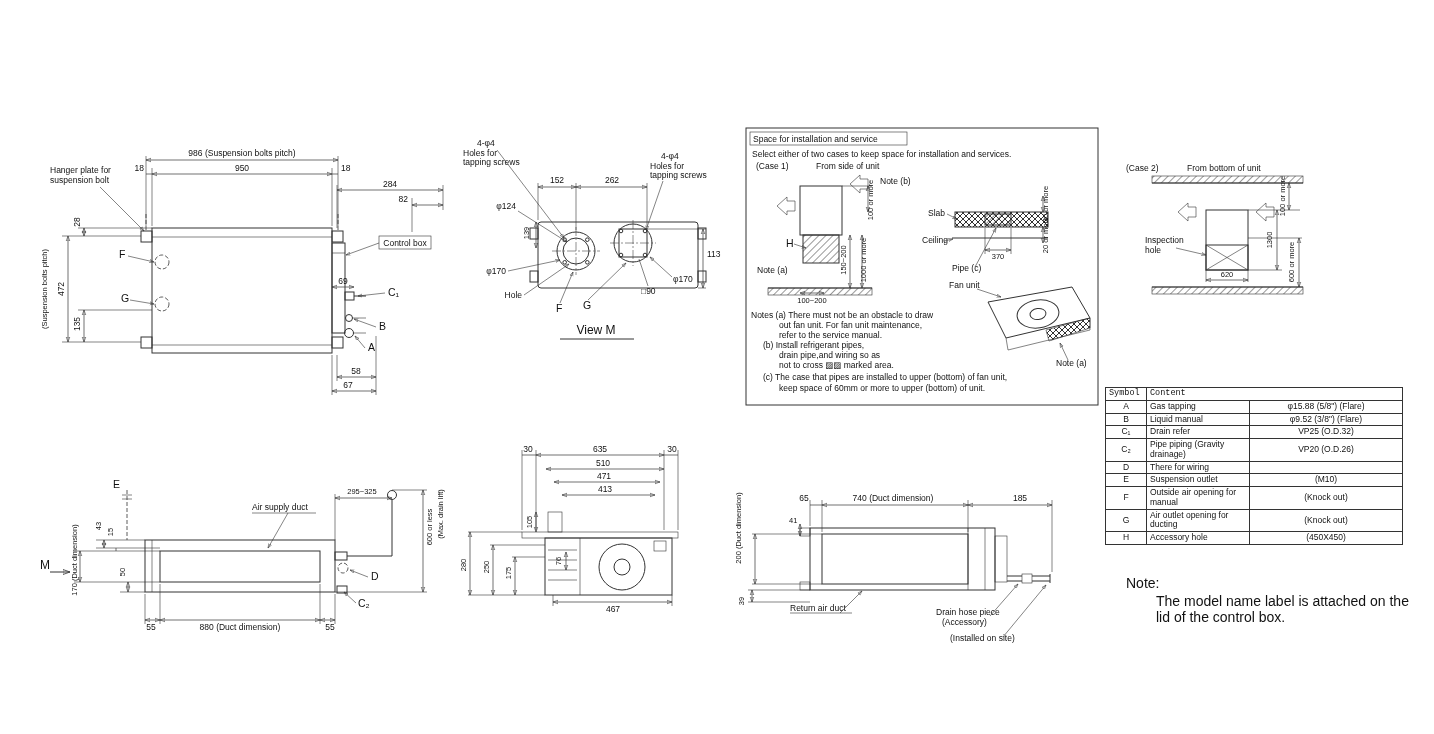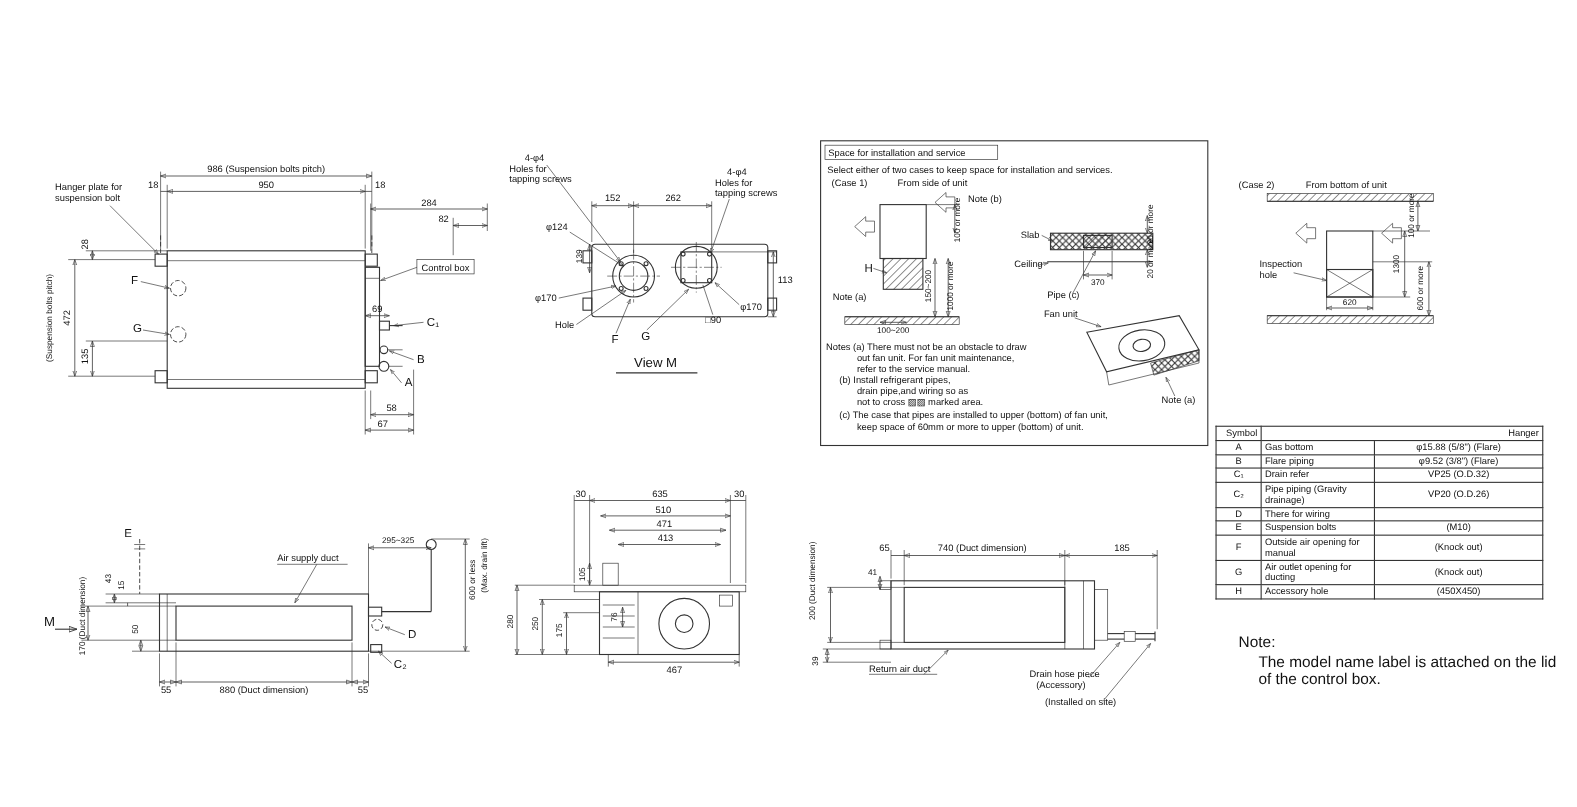--- a/index.html
+++ b/index.html
@@ -18,26 +18,26 @@
   svg text{stroke:none;fill:#111;font-size:9px;font-family:"Liberation Sans",sans-serif;}
   svg text.s7{font-size:7.5px;}
   svg text.s8{font-size:8.5px;}
   svg text.s10{font-size:10.5px;}
   svg text.s12{font-size:12px;}
   svg text.mid{text-anchor:middle;}
   svg text.end{text-anchor:end;}
   .tbl{position:absolute;left:1105px;top:387px;width:298px;}
   .tbl table{border-collapse:collapse;width:100%;font-size:8.5px;color:#111;}
   .tbl td,.tbl th{border:1px solid #333;padding:1px 3px;line-height:1.15;font-weight:normal;}
-  .tbl th{text-align:right;}
+  .tbl th{text-align:left;font-family:Liberation Mono, monospace;}
   .tbl td.sym{width:34px;text-align:center;}
   .tbl td.nm{width:96px;}
   .tbl td.val{text-align:center;}
   .notewrap{position:absolute;left:1126px;top:575px;width:300px;font-size:14px;color:#111;}
-  .notewrap .notetext{margin-left:18px;margin-top:2px;}
+  .notewrap .notetext{margin-left:30px;margin-top:2px;}
 </style>
 </head>
 <body>
 
 <div class="page">
 <svg width="1434" height="734" viewBox="0 0 1434 734">
 <defs>
   <marker id="ar" viewBox="0 0 10 10" refX="9" refY="5" markerWidth="8" markerHeight="8" orient="auto-start-reverse">
     <path d="M0,1.8 L9,5 L0,8.2 Z" fill="#333" stroke="none"></path>
   </marker>
@@ -462,50 +462,50 @@
   <text x="950" y="641" class="s8">(Installed on site)</text>
   <line x1="1003" y1="637" x2="1046" y2="585" class="th" marker-end="url(#ar)"></line>
 </g>
 </svg>
 
 <div class="tbl">
   <table>
     <tbody>
           <tr>
       <th>Symbol</th>
-      <th colspan="2">Hanger</th>
+      <th colspan="2">Content</th>
     </tr>
     <tr>
       <td class="sym">A</td>
-      <td class="nm">Gas bottom</td>
+      <td class="nm">Gas tapping</td>
       <td class="val">φ15.88 (5/8") (Flare)</td>
     </tr>
     <tr>
       <td class="sym">B</td>
-      <td class="nm">Flare piping</td>
+      <td class="nm">Liquid manual</td>
       <td class="val">φ9.52 (3/8") (Flare)</td>
     </tr>
     <tr>
       <td class="sym">C₁</td>
       <td class="nm">Drain refer</td>
       <td class="val">VP25 (O.D.32)</td>
     </tr>
     <tr>
       <td class="sym">C₂</td>
       <td class="nm">Pipe piping (Gravity drainage)</td>
       <td class="val">VP20 (O.D.26)</td>
     </tr>
     <tr>
       <td class="sym">D</td>
       <td class="nm">There for wiring</td>
       <td class="val"></td>
     </tr>
     <tr>
       <td class="sym">E</td>
-      <td class="nm">Suspension bolts</td>
+      <td class="nm">Suspension outlet</td>
       <td class="val">(M10)</td>
     </tr>
     <tr>
       <td class="sym">F</td>
       <td class="nm">Outside air opening for manual</td>
       <td class="val">(Knock out)</td>
     </tr>
     <tr>
       <td class="sym">G</td>
       <td class="nm">Air outlet opening for ducting</td>

